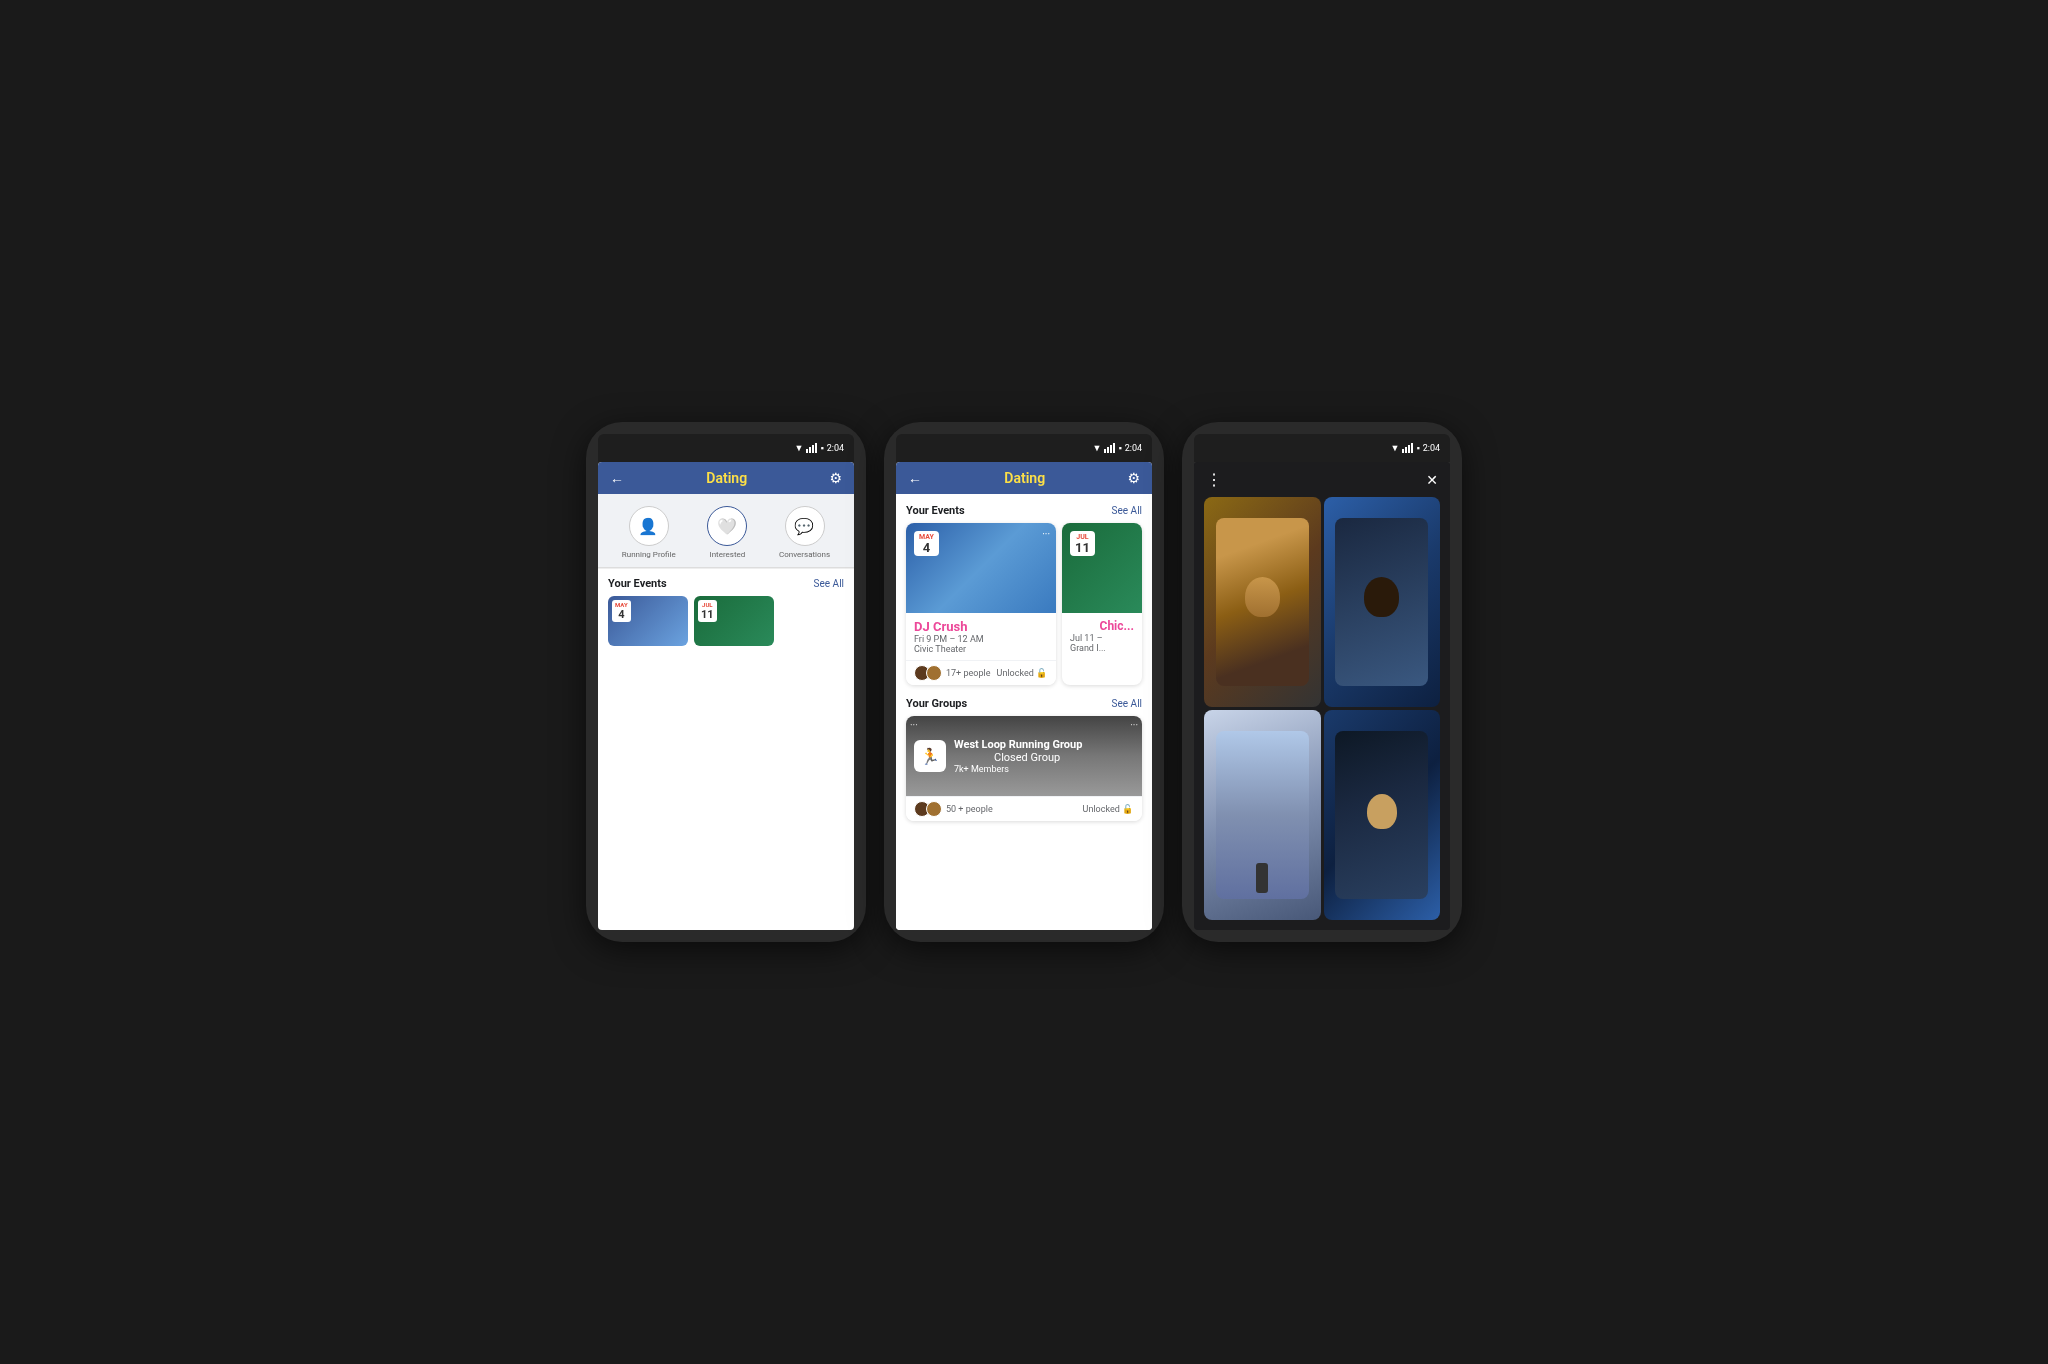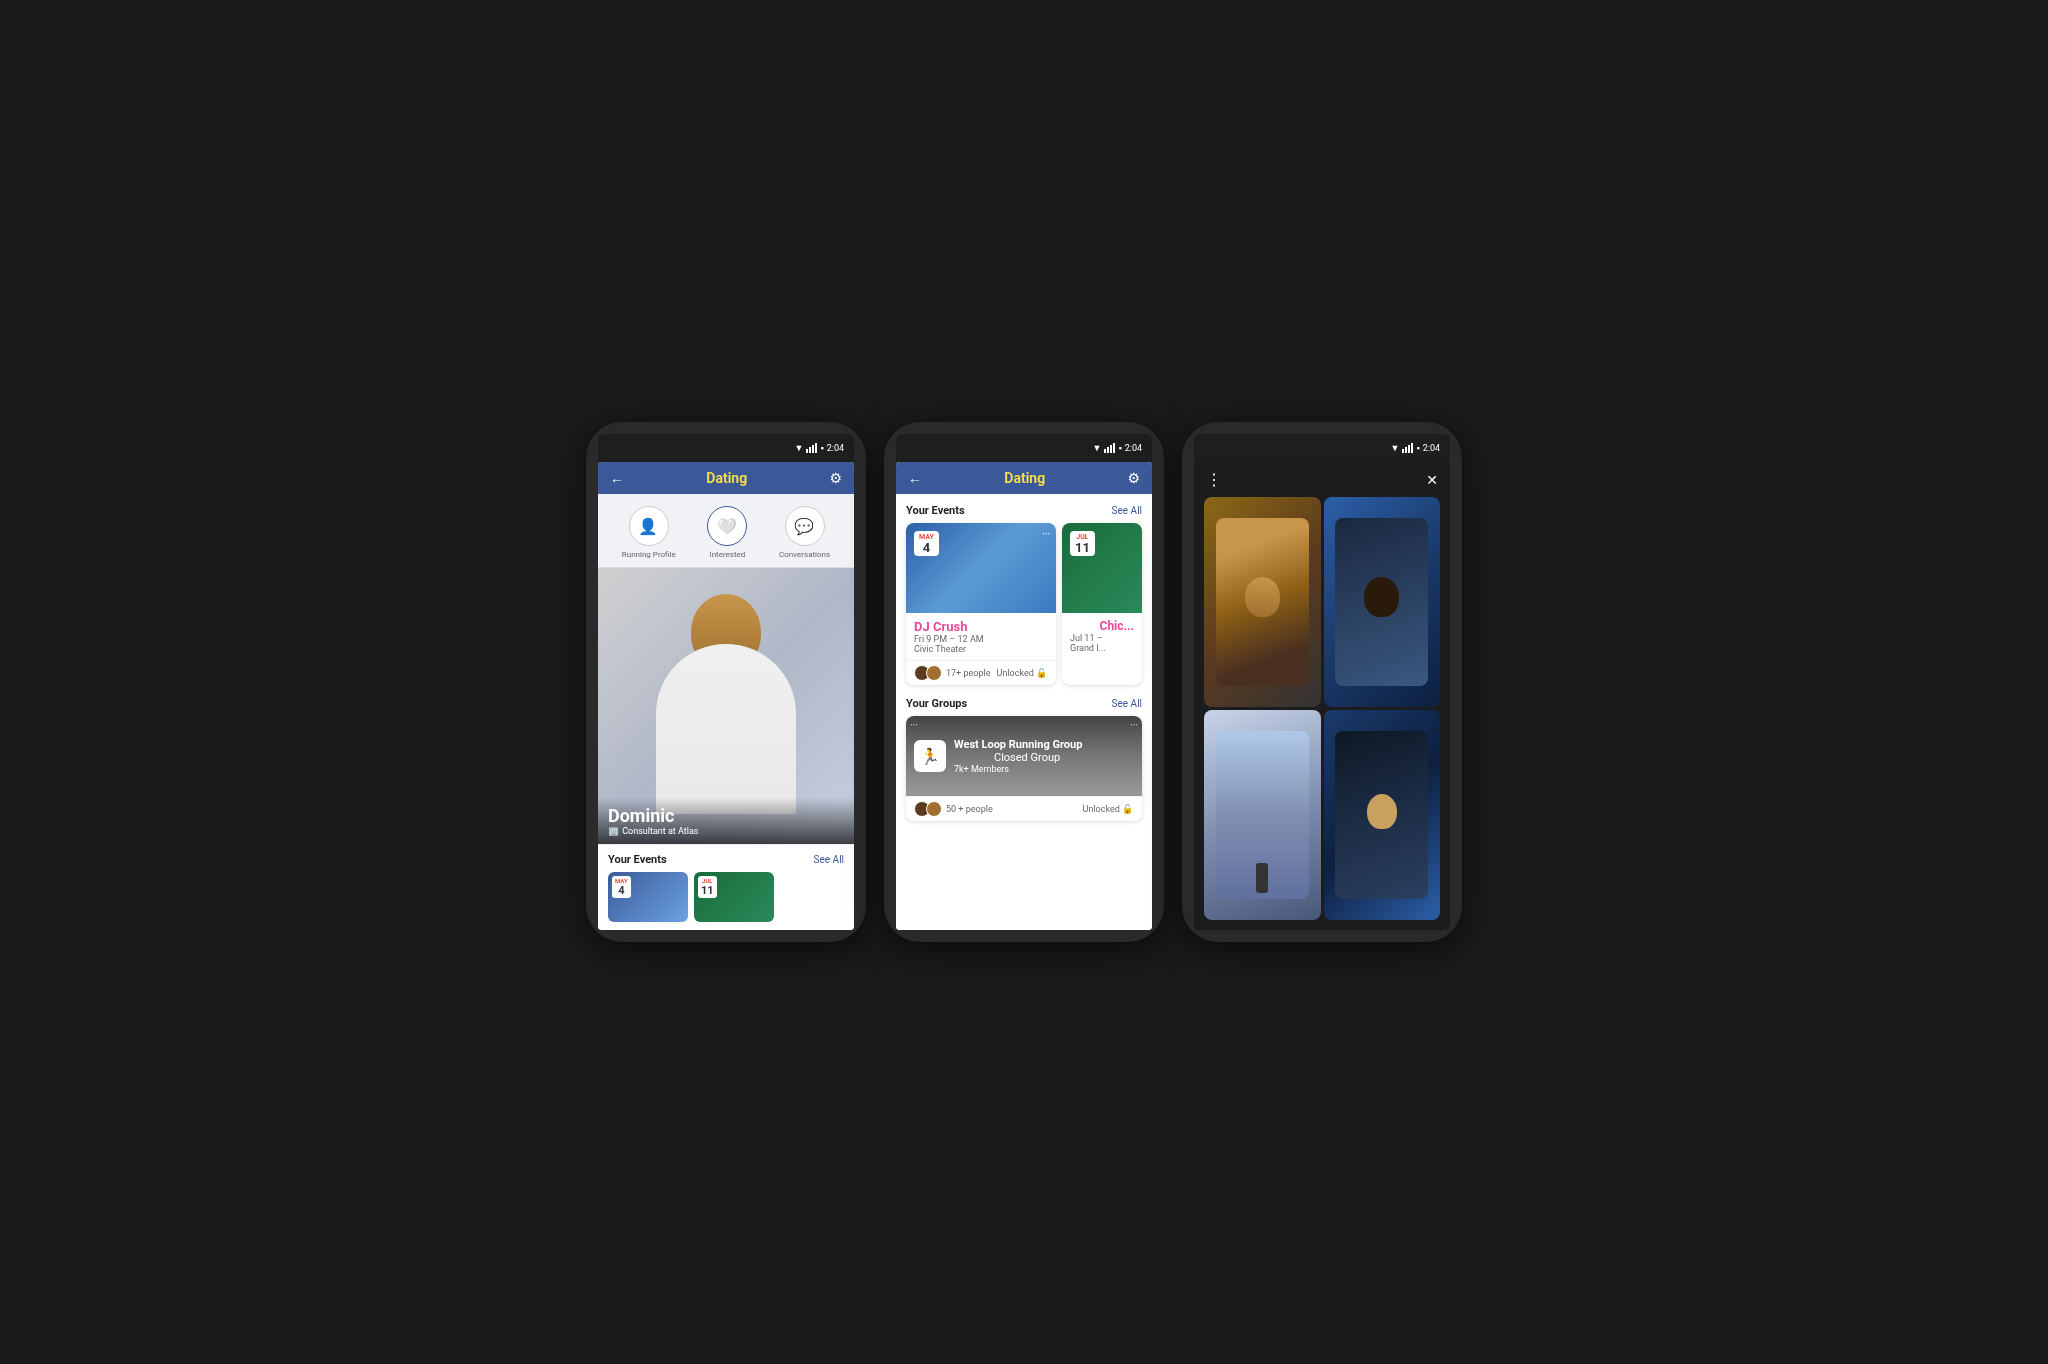--- a/index.html
+++ b/index.html
@@ -401,37 +401,20 @@
             <div class="dating-icon-circle">👤</div>
             <span class="dating-icon-label">Running Profile</span>
           </div>
           <div class="dating-icon-item">
             <div class="dating-icon-circle" style="border-color:#3b5998;">🤍</div>
             <span class="dating-icon-label">Interested</span>
           </div>
           <div class="dating-icon-item">
             <div class="dating-icon-circle">💬</div>
             <span class="dating-icon-label">Conversations</span>
-          </div>
-        </div>
-        <div class="profile-card">
-          <div class="profile-bg">
-
-            <div style="position:absolute;bottom:30px;left:50%;transform:translateX(-50%);width:180px;height:220px;overflow:hidden;">
-              <div style="width:70px;height:75px;border-radius:50% 50% 45% 45%;background:linear-gradient(180deg,#c8964a,#a07030);position:absolute;top:0;left:50%;transform:translateX(-50%);"></div>
-              <div style="width:140px;height:170px;background:linear-gradient(180deg,#f0f0f0 0%,#e8e8e8 100%);border-radius:70px 70px 0 0;position:absolute;bottom:0;left:50%;transform:translateX(-50%);">
-              </div>
-            </div>
-          </div>
-          <div class="profile-overlay">
-            <div class="profile-name">Dominic</div>
-            <div class="profile-job">
-              <span>🏢</span>
-              <span>Consultant at Atlas</span>
-            </div>
           </div>
         </div>
         <div class="home-events-section">
           <div class="section-row">
             <span class="section-title">Your Events</span>
             <span class="see-all-link">See All</span>
           </div>
           <div class="event-thumb-row">
             <div class="event-thumb">
               <div class="event-date-badge">

